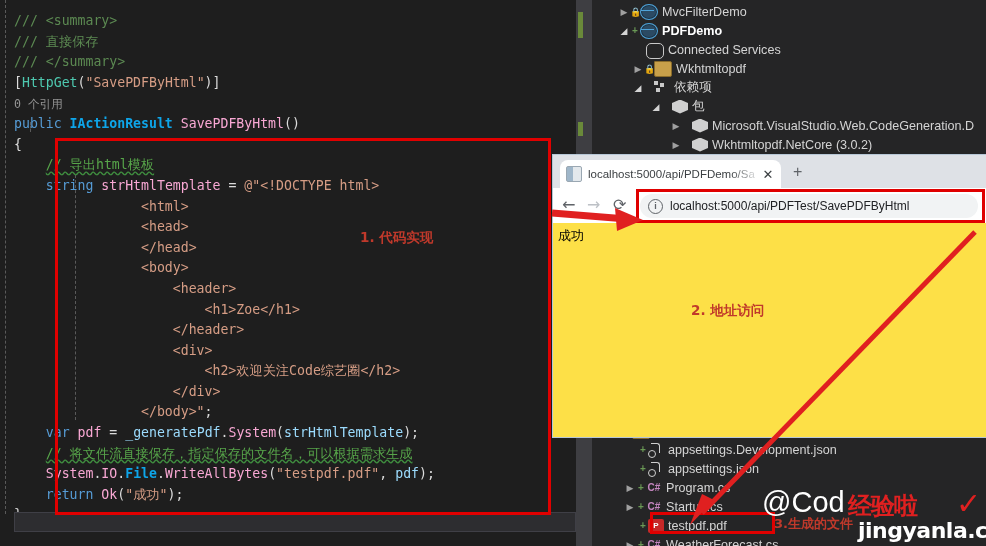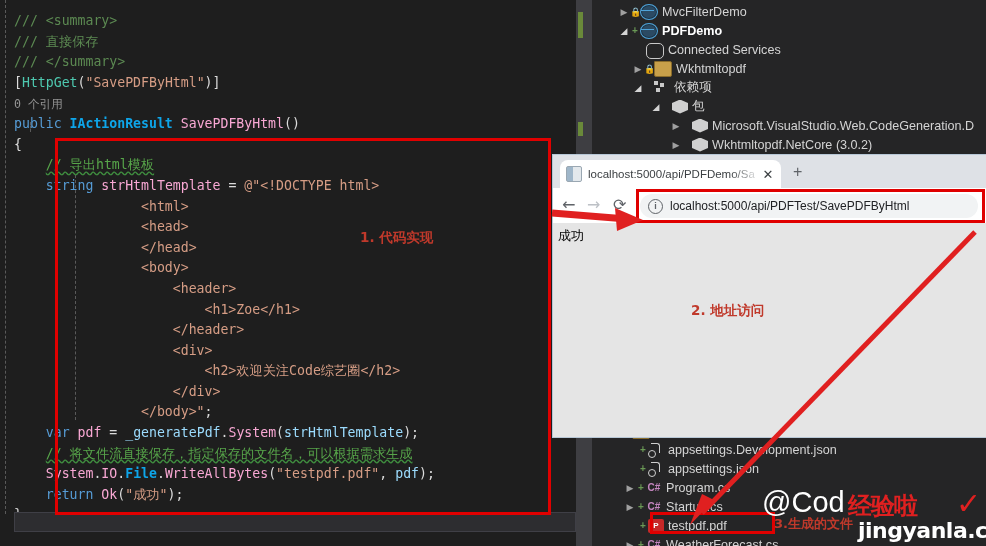--- a/index.html
+++ b/index.html
@@ -194,21 +194,21 @@
     background:#f1f3f4;border-radius:12px;
     display:flex;align-items:center;padding:0 8px;box-sizing:border-box;
   }
   #omni-info{
     width:13px;height:13px;border-radius:50%;border:1.3px solid #5f6368;
     color:#5f6368;font-size:9px;text-align:center;line-height:12px;
     flex:0 0 auto;margin-right:7px;font-weight:700;
   }
   #omni-url{font-size:12px;color:#202124;white-space:nowrap;}
   #browser-page{
-    position:absolute;left:0;top:68px;width:433px;height:214px;background:#e5e5e5;
+    position:absolute;left:0;top:68px;width:433px;height:214px;background:#fde047;
   }
   #page-text{
     position:absolute;left:5px;top:4px;font-size:13px;color:#000;
     font-family:"DejaVu Sans","Liberation Sans",sans-serif;
   }
   #browser-callout{
     position:absolute;left:138px;top:79px;color:#c0392b;font-size:13.5px;font-weight:700;
     font-family:"DejaVu Sans","Liberation Sans",sans-serif;white-space:nowrap;
   }
   #omnibox-redbox{

